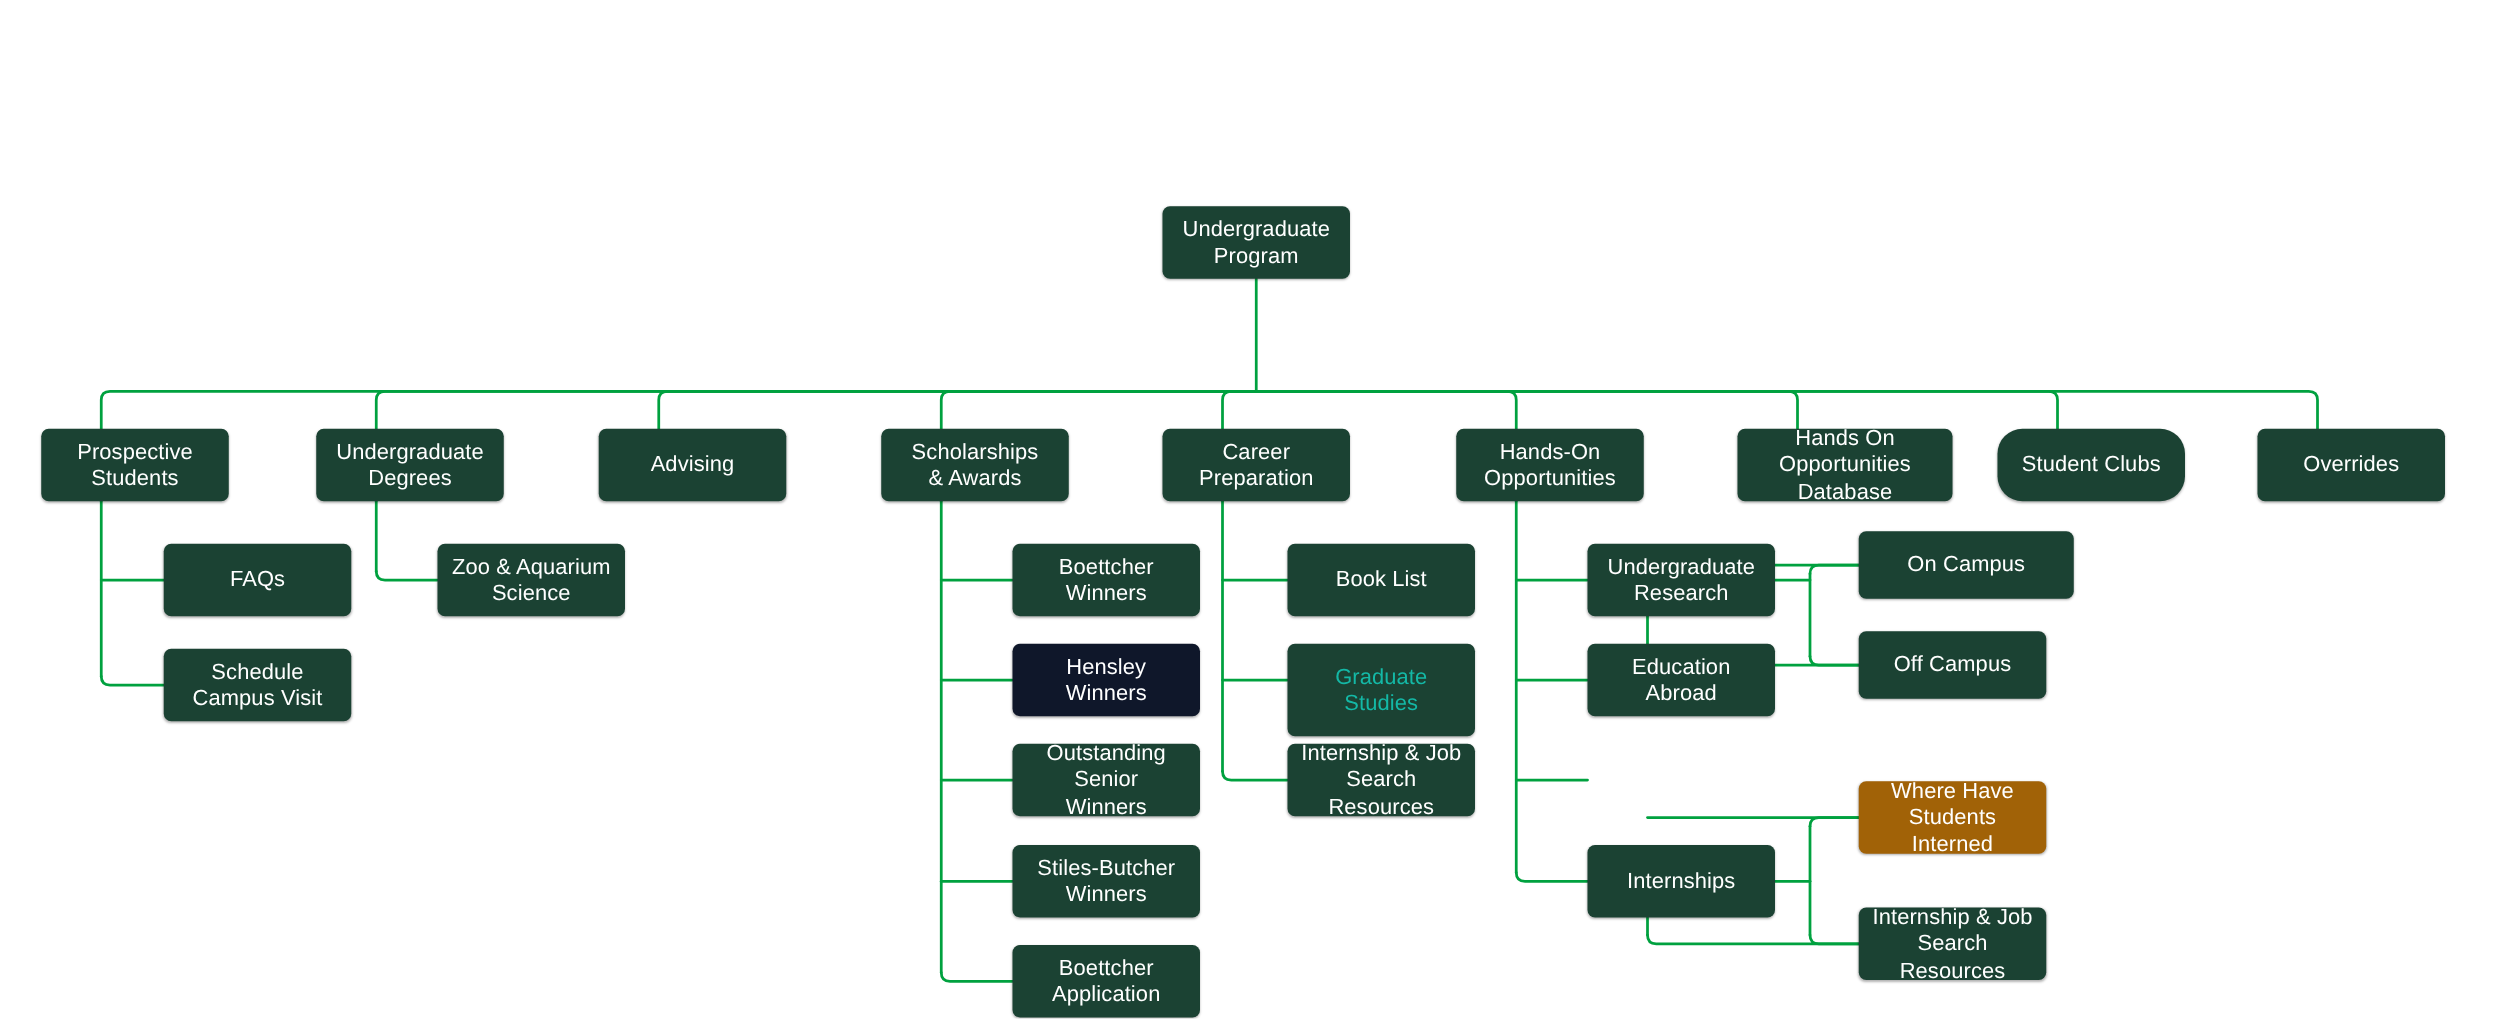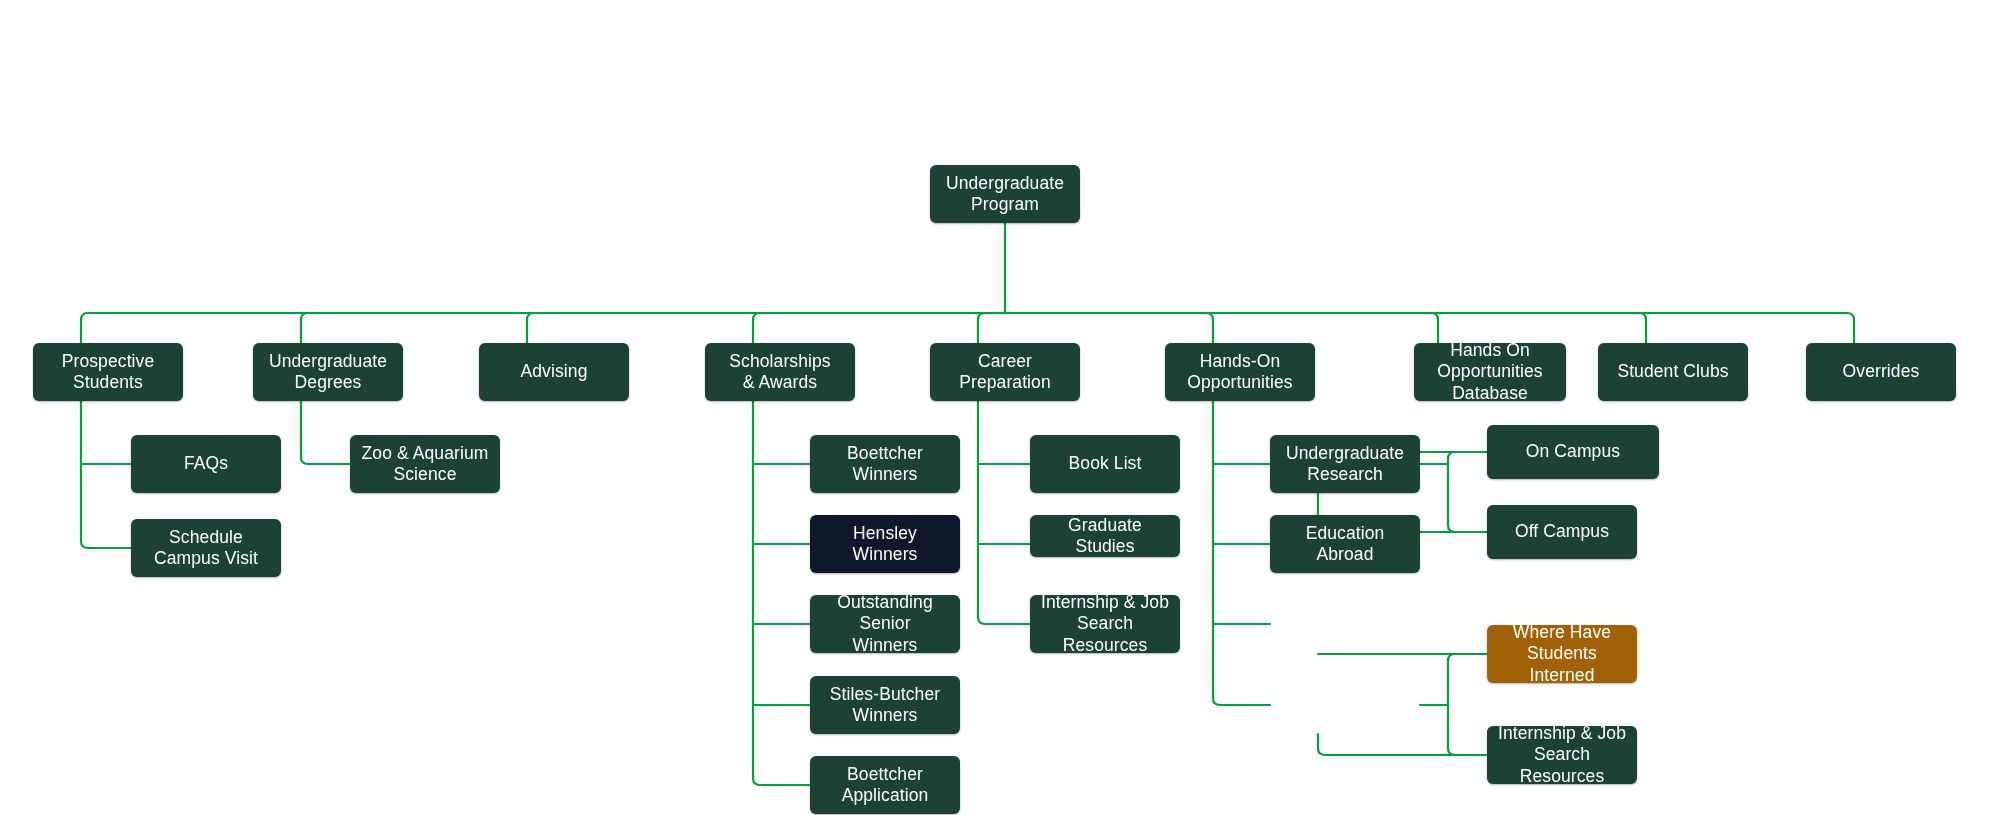--- a/index.html
+++ b/index.html
@@ -119,37 +119,38 @@
     <div class="node" style="left: 810px; top: 595px; width: 150px; height: 58px; background: rgb(27, 66, 51); color: rgb(255, 255, 255);">Outstanding
 Senior
 Winners</div>
     <div class="node" style="left: 810px; top: 676px; width: 150px; height: 58px; background: rgb(27, 66, 51); color: rgb(255, 255, 255);">Stiles-Butcher
 Winners</div>
     <div class="node" style="left: 810px; top: 756px; width: 150px; height: 58px; background: rgb(27, 66, 51); color: rgb(255, 255, 255);">Boettcher
 Application</div>
     <div class="node" style="left: 930px; top: 343px; width: 150px; height: 58px; background: rgb(27, 66, 51); color: rgb(255, 255, 255);">Career
 Preparation</div>
     <div class="node" style="left: 1030px; top: 435px; width: 150px; height: 58px; background: rgb(27, 66, 51); color: rgb(255, 255, 255);">Book List</div>
-    <div class="node" style="left: 1030px; top: 515px; width: 150px; height: 42px; background: rgb(27, 66, 51); color: #ffffff;">Graduate
+    <div class="node" style="left: 1030px; top: 515px; width: 150px; height: 74px; background: rgb(27, 66, 51); color: #14b8a6;">Graduate
 Studies</div>
     <div class="node" style="left: 1030px; top: 595px; width: 150px; height: 58px; background: rgb(27, 66, 51); color: rgb(255, 255, 255);">Internship &amp; Job
 Search
 Resources</div>
     <div class="node" style="left: 1165px; top: 343px; width: 150px; height: 58px; background: rgb(27, 66, 51); color: #ffffff;">Hands-On
 Opportunities</div>
     <div class="node" style="left: 1270px; top: 435px; width: 150px; height: 58px; background: rgb(27, 66, 51); color: rgb(255, 255, 255);">Undergraduate
 Research</div>
     <div class="node" style="left: 1270px; top: 515px; width: 150px; height: 58px; background: rgb(27, 66, 51); color: rgb(255, 255, 255);">Education
 Abroad</div>
+    <div class="node" style="left: 1270px; top: 676px; width: 150px; height: 58px; background: rgb(27, 66, 51); color: rgb(255, 255, 255);">Internships</div>
     <div class="node" style="left: 1487px; top: 425px; width: 172px; height: 54px; background: rgb(27, 66, 51); color: rgb(255, 255, 255);">On Campus</div>
     <div class="node" style="left: 1487px; top: 505px; width: 150px; height: 54px; background: rgb(27, 66, 51); color: rgb(255, 255, 255);">Off Campus</div>
     <div class="node" style="left: 1487px; top: 625px; width: 150px; height: 58px; background: #a16207; color: rgb(255, 255, 255);">Where Have
 Students
 Interned</div>
     <div class="node" style="left: 1487px; top: 726px; width: 150px; height: 58px; background: rgb(27, 66, 51); color: rgb(255, 255, 255);">Internship &amp; Job
 Search
 Resources</div>
-    <div class="node" style="left: 1390px; top: 343px; width: 152px; height: 58px; background: rgb(27, 66, 51); color: rgb(255, 255, 255); margin-left: 24px;">Hands On
+    <div class="node" style="left: 1390px; top: 343px; width: 172px; height: 58px; background: rgb(27, 66, 51); color: rgb(255, 255, 255);">Hands On
 Opportunities
 Database</div>
-    <div class="node" style="left: 1598px; top: 343px; width: 150px; height: 58px; background: rgb(27, 66, 51); color: rgb(255, 255, 255);">Student Clubs</div>
+    <div class="node" style="left: 1598px; top: 343px; width: 150px; height: 58px; background: rgb(27, 66, 51); color: rgb(255, 255, 255); border-radius: 20px;">Student Clubs</div>
     <div class="node" style="left: 1806px; top: 343px; width: 150px; height: 58px; background: rgb(27, 66, 51); color: rgb(255, 255, 255);">Overrides</div>
   </div>
 
 </body></html>

